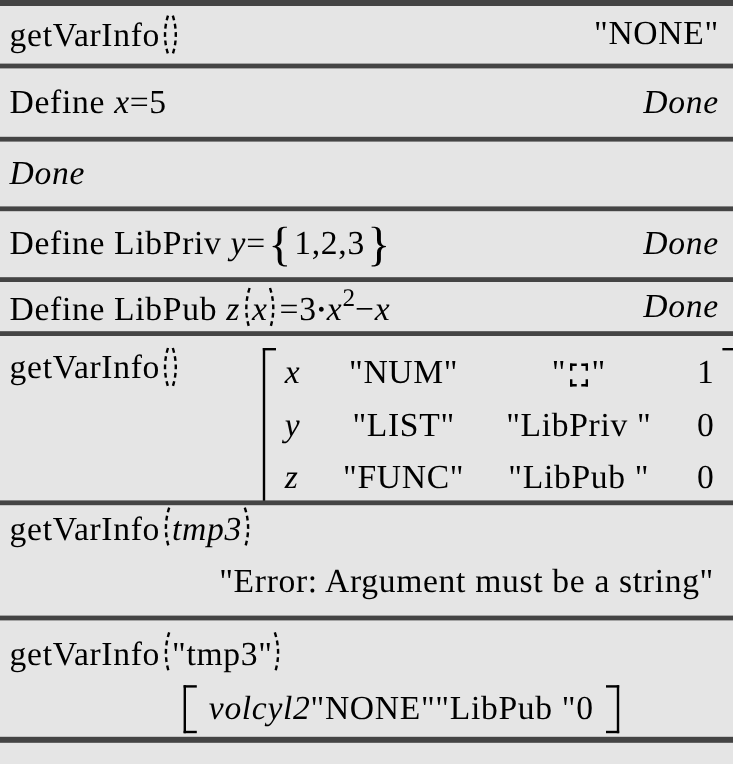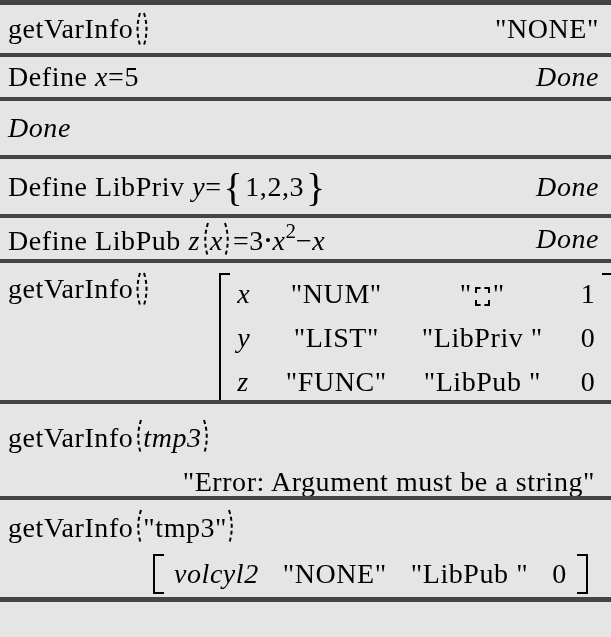--- a/index.html
+++ b/index.html
@@ -10,38 +10,38 @@
     font-size:28px; letter-spacing:0.02em;
     display:flex; flex-direction:column; overflow:hidden;
   }
   .sep { height:4px; background:#444444; flex:none; }
   .sep.edge { height:5px; }
   .entry {
     box-sizing:border-box; flex:none;
     padding:0 12px 0 8px;
     display:flex; align-items:center; justify-content:space-between;
   }
-  .e1{height:48px} .e2{height:40px} .e3{height:54px} .e4{height:55px} .e5{height:41px}
+  .e1{height:48px} .e2{height:57px} .e3{height:54px} .e4{height:55px} .e5{height:41px}
   .e6{height:137px; align-items:flex-start; justify-content:flex-start; padding-top:8px;}
-  .e7{height:92px; display:block; padding-top:14px;}
+  .e7{height:92px; display:block; padding-top:0;}
   .e8{height:97px; display:block; padding-top:8px;}
   .done { font-style:italic; }
   .var { font-style:italic; }
   .inp { white-space:nowrap; }
   .parens svg { vertical-align:-9px; }
   .brace { font-size:40px; line-height:0; vertical-align:-5px; padding:0 2px; }
   .sup { font-size:21px; vertical-align:12px; letter-spacing:0; }
   .mdot { font-size:17px; vertical-align:4px; padding:0 1px; }
   
   .mx { display:inline-flex; align-items:stretch; }
   .bkt-l { width:9px; flex:none; border:2px solid #000; border-right:none; }
   .bkt-r { width:9px; flex:none; border:2px solid #000; border-left:none; }
   .mx-grid { display:grid; align-items:center; padding:5px 7px; }
   .g3 { grid-template-columns:26px 118px 146px 26px; column-gap:14px; row-gap:12px; }
-  .g1 { grid-template-columns:auto auto auto auto; column-gap:24px; padding:4px 10px; }
+  .g1 { grid-template-columns:auto auto auto auto; padding:4px 10px; }
   .cell-var { font-style:italic; justify-self:start; }
   .cell-type { justify-self:center; }
   .cell-lib { justify-self:center; }
   .cell-num { justify-self:end; }
   .dashed-box {
     display:inline-block; width:15px; height:19px;
     border:2px dashed #000; box-sizing:border-box;
     vertical-align:-3px; margin:0 3px;
   }
   .mx6 { margin-left:68px; margin-top:2px; }

